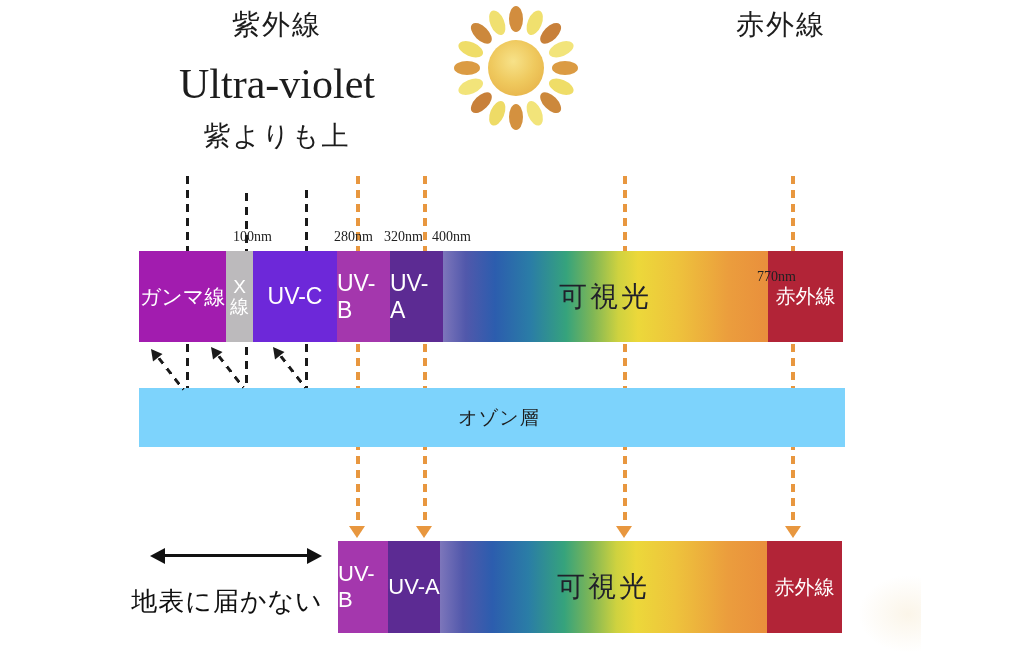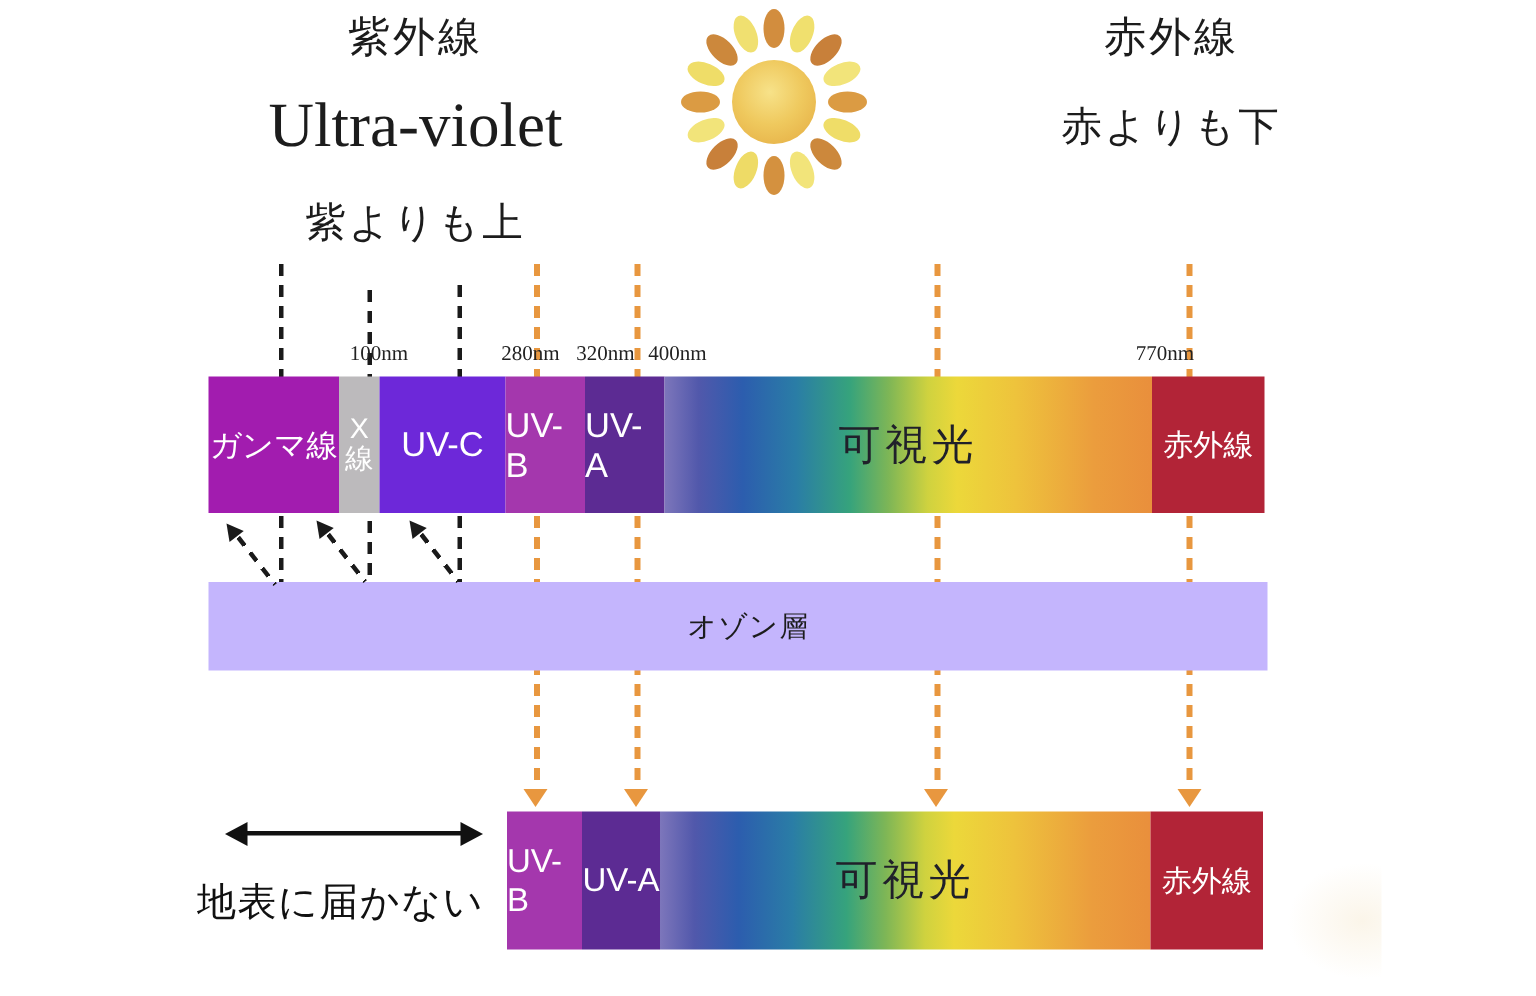--- a/index.html
+++ b/index.html
@@ -6,21 +6,21 @@
   .canvas{
     position:relative;width:921px;height:664px;background:#ffffff;overflow:hidden;
     font-family:"Liberation Serif", serif;
   }
   
   .hdr{position:absolute;text-align:center;color:#1c1c1c;z-index:3;}
   .hdr-left{left:147px;top:6px;width:260px;}
   .hdr-right{left:651px;top:6px;width:260px;}
   .hdr-ja{font-size:28px;letter-spacing:2px;}
   .hdr-en{font-size:42px;margin-top:16px;}
-  .hdr-sub{font-size:27px;margin-top:22px;letter-spacing:2px;}
+  .hdr-sub{font-size:27px;margin-top:10px;letter-spacing:2px;}
   
   .sun{position:absolute;left:450px;top:0px;width:132px;height:136px;z-index:2;}
   
   .vray{position:absolute;z-index:1;}
   .vray.black{width:3px;background:repeating-linear-gradient(180deg,#1a1a1a 0 8px,transparent 8px 14px);}
   .vray.orange{width:4px;background:repeating-linear-gradient(180deg,#e8973f 0 8px,transparent 8px 14px);}
   .b1{left:185.5px;top:176px;height:212px;}
   .b2{left:245px;top:193px;height:195px;}
   .b3{left:305px;top:190px;height:198px;}
   .o1{left:355.5px;top:176px;height:348px;}
@@ -34,40 +34,40 @@
   .reflect{position:absolute;width:14px;height:52px;transform-origin:50% 100%;transform:rotate(-38deg);z-index:3;}
   .reflect .rhead{position:absolute;left:1px;top:0;width:0;height:0;
     border-left:6px solid transparent;border-right:6px solid transparent;border-bottom:11px solid #1a1a1a;}
   .reflect .rline{position:absolute;left:5.5px;top:12px;bottom:0;width:3px;
     background:repeating-linear-gradient(180deg,#1a1a1a 0 7px,transparent 7px 13px);}
   .r1{left:176px;top:338px;}
   .r2{left:236px;top:336px;}
   .r3{left:298px;top:336px;}
   
   .wl{position:absolute;top:229px;width:64px;text-align:right;font-size:14px;color:#222;z-index:3;}
-  .wl1{left:208px;}.wl2{left:309px;}.wl3{left:359px;}.wl4{left:407px;}.wl5{left:732px;}
+  .wl1{left:208px;}.wl2{left:309px;}.wl3{left:359px;}.wl4{left:407px;}.wl5{left:732px;margin-top:40px;}
   
   .bar{position:absolute;display:flex;z-index:2;}
   .bar-upper{left:139px;top:251px;width:704px;height:91px;}
   .bar-lower{left:338px;top:541px;width:504px;height:92px;}
   .seg{display:flex;align-items:center;justify-content:center;height:100%;
     font-family:"Liberation Sans", sans-serif;color:#ffffff;}
   .seg-gamma{width:87px;background:#a21caf;font-size:21px;}
   .seg-xray{width:27px;background:#bcbabc;font-size:19px;line-height:20px;word-break:break-all;text-align:center;}
   .seg-uvc{width:84px;background:#6d28d9;font-size:23px;}
   .seg-uvb{width:53px;background:#a437ad;font-size:23px;}
   .seg-uva{width:53px;background:#5c2b93;font-size:23px;}
   .seg-uvb-l{width:50px;background:#a437ad;font-size:22px;}
   .seg-uva-l{width:52px;background:#5c2b93;font-size:22px;}
   .seg-vis{width:325px;font-family:"Liberation Serif", serif;color:#20202a;font-size:28px;letter-spacing:3px;}
   .seg-vis-l{width:327px;font-family:"Liberation Serif", serif;color:#20202a;font-size:28px;letter-spacing:3px;}
   .grad-vis{background:linear-gradient(90deg,#7d76bb 0%,#5158ab 7%,#2c5dae 16%,#2a7da6 27%,#36a37c 38%,#7eb656 46%,#cfd23f 54%,#ecd83a 60%,#eec33c 72%,#eb9d3d 88%,#e98f3c 100%);}
   .seg-ir{width:75px;background:#b22437;font-size:20px;}
   
-  .ozone{position:absolute;left:139px;top:388px;width:706px;height:59px;background:#c4b5fd;z-index:2;
+  .ozone{position:absolute;left:139px;top:388px;width:706px;height:59px;background:#7dd3fc;z-index:2;
     display:flex;align-items:center;justify-content:center;}
   .ozone-label{font-family:"Liberation Sans", sans-serif;font-size:19px;color:#1c1c1c;letter-spacing:1px;padding-left:14px;}
   
   .darrow{position:absolute;left:150px;top:548px;width:172px;height:16px;z-index:3;}
   .da-line{position:absolute;left:11px;right:11px;top:6px;height:3px;background:#111;}
   .da-left{position:absolute;left:0;top:0;width:0;height:0;
     border-top:8px solid transparent;border-bottom:8px solid transparent;border-right:15px solid #111;}
   .da-right{position:absolute;right:0;top:0;width:0;height:0;
     border-top:8px solid transparent;border-bottom:8px solid transparent;border-left:15px solid #111;}
   .ground-label{position:absolute;left:112px;top:584px;width:230px;text-align:center;
@@ -82,21 +82,20 @@
 <div class="canvas">
 
   <div class="hdr hdr-left">
     <div class="hdr-ja">紫外線</div>
     <div class="hdr-en">Ultra-violet</div>
     <div class="hdr-sub">紫よりも上</div>
   </div>
 
   <div class="hdr hdr-right">
     <div class="hdr-ja">赤外線</div>
-    <div class="hdr-sub">赤よりも下</div>
   </div>
 
   <div class="sun">
     <svg width="132" height="136" viewBox="0 0 132 136" xmlns="http://www.w3.org/2000/svg">
       <defs>
         <radialGradient id="sunGrad" cx="45%" cy="38%" r="70%">
           <stop offset="0%" stop-color="#f7e289"></stop>
           <stop offset="55%" stop-color="#efc95e"></stop>
           <stop offset="100%" stop-color="#e7b349"></stop>
         </radialGradient>

